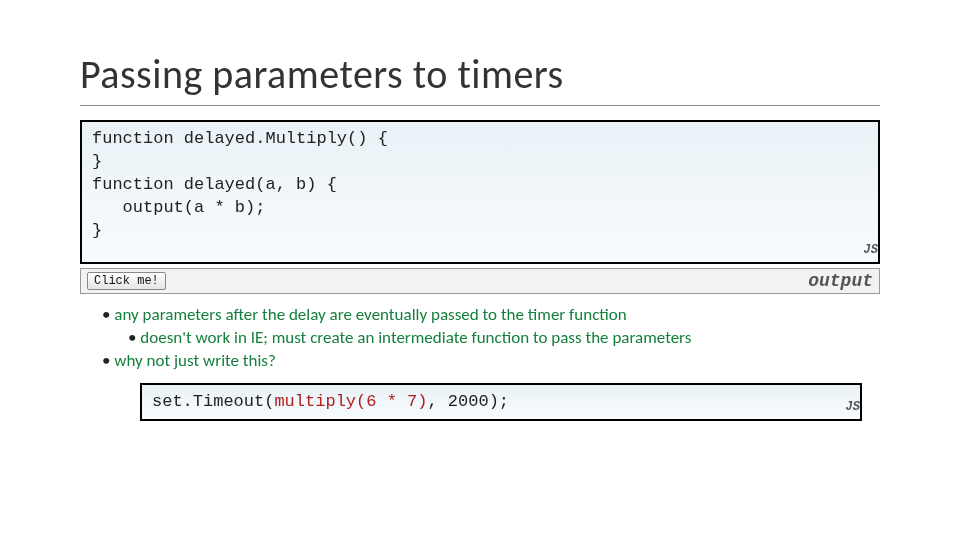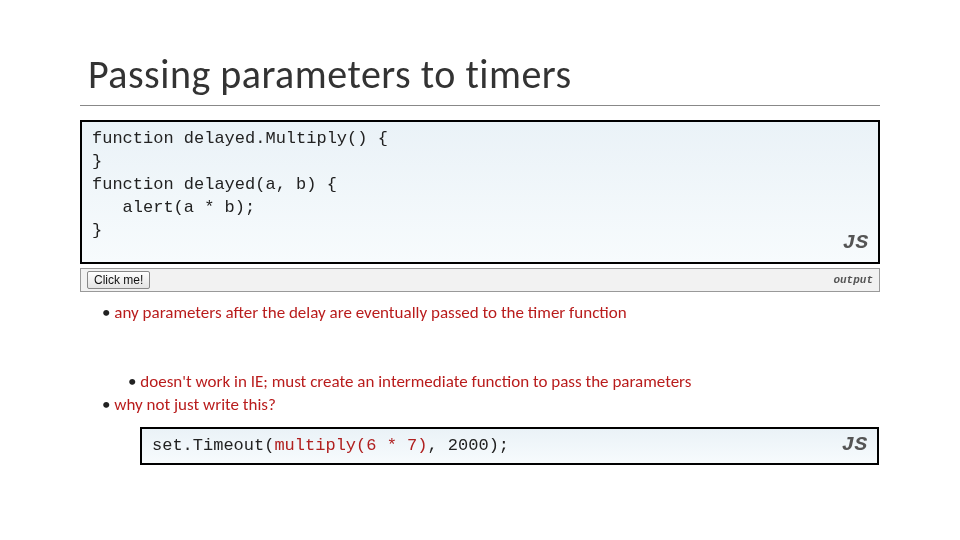--- a/index.html
+++ b/index.html
@@ -13,108 +13,107 @@
   }
   .slide {
     padding: 50px 80px 40px 80px;
   }
   .title {
     font-size: 40px;
     font-weight: 300;
     color: #333;
     letter-spacing: 0.5px;
     margin-bottom: 6px;
-    margin-left: 8px;
   }
   .title-rule {
     border: none;
     border-top: 1px solid #888;
     margin-bottom: 14px;
   }
   .code-box {
     border: 2px solid #000;
     background: linear-gradient(to bottom, #eaf2f7 0%, #f7fbfd 100%);
     padding: 6px 10px 19px 10px;
     font-family: "Courier New", monospace;
     font-size: 17px;
     line-height: 1.35;
     color: #222;
     position: relative;
     margin-bottom: 4px;
   }
   .code-box .lang-tag {
     position: absolute;
-    right: 10px;
+    right: 0;
     bottom: 4px;
     font-family: "Courier New", monospace;
-    font-size: 21px;
+    font-size: 12px;
     font-style: italic;
     font-weight: bold;
     color: #555;
   }
   .code-line { white-space: pre; }
   .output-row {
     border: 1px solid #999;
     background: #f2f2f2;
     padding: 2px 6px;
     margin-bottom: 10px;
     display: flex;
     justify-content: space-between;
     align-items: center;
   }
   .output-btn {
-    font-family: Liberation Sans, sans-serif;
+    font-family: Liberation Mono, monospace;
     font-size: 12px;
     background: linear-gradient(to bottom, #fefefe, #e4e4e4);
     border: 1px solid #888;
     border-radius: 2px;
     padding: 1px 6px;
     color: #111;
     cursor: pointer;
   }
   .output-label {
     font-family: "Courier New", monospace;
-    font-size: 11px;
+    font-size: 18px;
     font-style: italic;
     font-weight: bold;
     color: #555;
   }
   .bullets {
     font-size: 17px;
-    color: #b91c1c;
+    color: #15803d;
     margin: 4px 0 10px 22px;
     line-height: 1.35;
   }
   .bullets ul { list-style: none; }
   .bullets li::before {
     content: "• ";
     color: #222;
   }
-  .bullets .sub { margin-left: 26px; margin-top: 46px; }
+  .bullets .sub { margin-left: 26px; }
   .code-box.small {
     margin-left: 60px;
-    margin-right: 1px;
+    margin-right: 18px;
     padding: 6px 10px;
   }
   .code-box.small .code-line { display: inline; }
   .kw-red { color: #b02020; }
 </style>
 </head>
 <body>
 
 <div class="slide">
 
   <h1 class="title">Passing parameters to timers</h1>
   <hr class="title-rule">
 
   <div class="code-box">
     <div class="code-line">function delayed.Multiply() {</div>
     <div class="code-line">}</div>
     <div class="code-line">function delayed(a, b) {</div>
-    <div class="code-line">   alert(a * b);</div>
+    <div class="code-line">   output(a * b);</div>
     <div class="code-line">}</div>
     <span class="lang-tag">JS</span>
   </div>
 
   <div class="output-row">
     <button class="output-btn">Click me!</button>
     <span class="output-label">output</span>
   </div>
 
   <div class="bullets">

